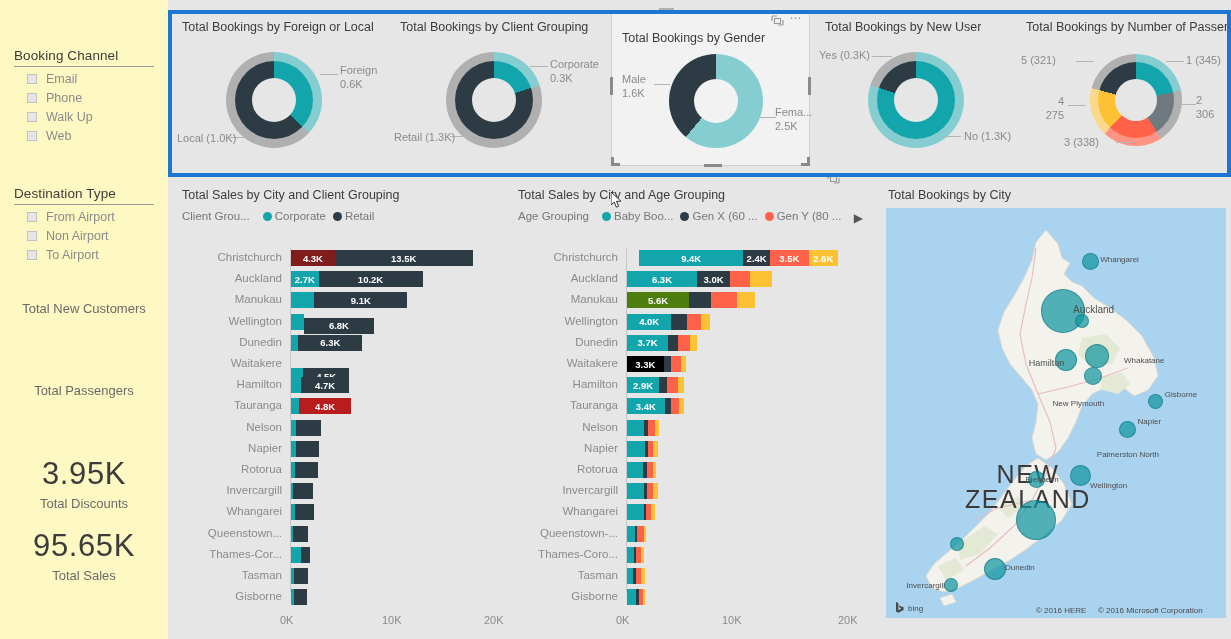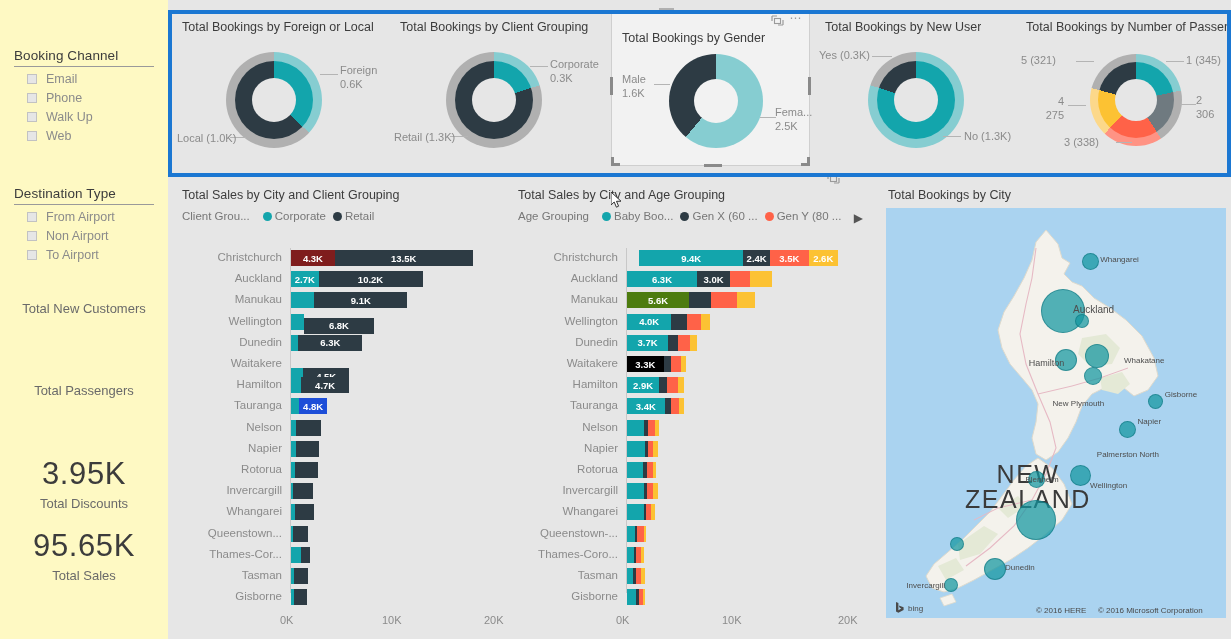--- a/index.html
+++ b/index.html
@@ -298,21 +298,21 @@
           <div class="seg" style="width: 45.9px; background: rgb(45, 59, 68);">4.5K</div>
         </div>
         <div class="barlabel" style="left: 0px; width: 110px; top: 136.2px;">Hamilton</div>
         <div class="barrow" style="left: 119px; top: 135.2px; height: 16px;">
           <div class="seg" style="width: 10.2px; background: rgb(19, 165, 172);"></div>
           <div class="seg" style="width: 47.94px; background: rgb(45, 59, 68);">4.7K</div>
         </div>
         <div class="barlabel" style="left: 0px; width: 110px; top: 157.4px;">Tauranga</div>
         <div class="barrow" style="left: 119px; top: 156.4px; height: 16px;">
           <div class="seg" style="width: 8.16px; background: rgb(19, 165, 172);"></div>
-          <div class="seg" style="width: 28px; background: #1d4ed8;">4.8K</div>
+          <div class="seg" style="width: 52px; background: #b91c1c;">4.8K</div>
         </div>
         <div class="barlabel" style="left: 0px; width: 110px; top: 178.6px;">Nelson</div>
         <div class="barrow" style="left: 119px; top: 177.6px; height: 16px;">
           <div class="seg" style="width: 5.1px; background: rgb(19, 165, 172);"></div>
           <div class="seg" style="width: 24.48px; background: rgb(45, 59, 68);"></div>
         </div>
         <div class="barlabel" style="left: 0px; width: 110px; top: 199.8px;">Napier</div>
         <div class="barrow" style="left: 119px; top: 198.8px; height: 16px;">
           <div class="seg" style="width: 4.59px; background: rgb(19, 165, 172);"></div>
           <div class="seg" style="width: 23.46px; background: rgb(45, 59, 68);"></div>

